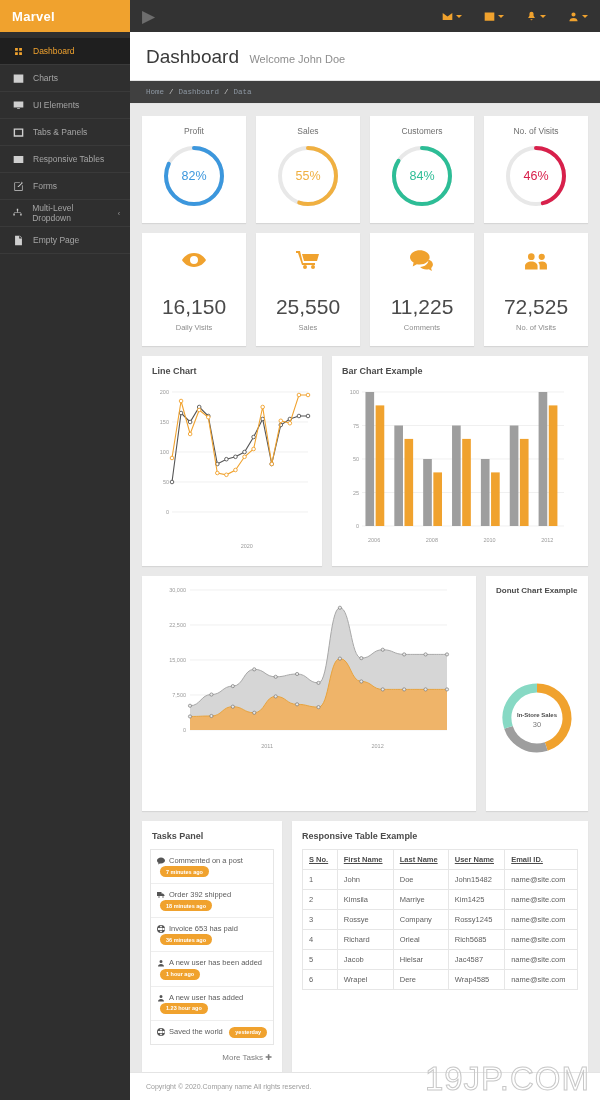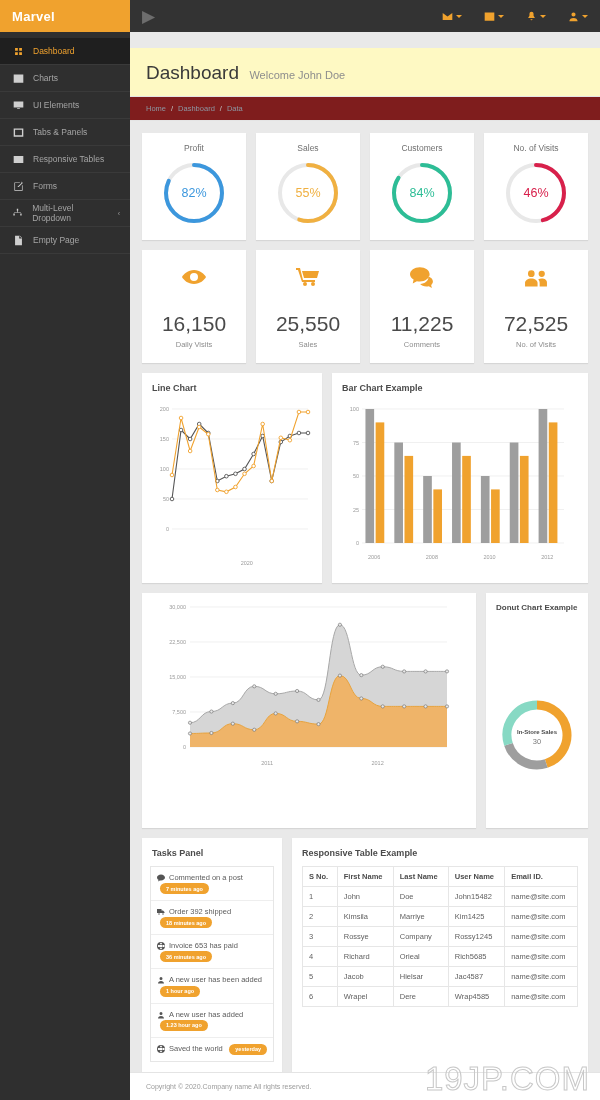--- a/index.html
+++ b/index.html
@@ -37,27 +37,27 @@
     height: 32px; background: #333; display: flex;
     align-items: center; padding: 0 12px;
   }
   .toggle { color: #6d6d6d; font-size: 17px; line-height: 1; cursor: pointer; }
   .topnav { margin-left: auto; display: flex; align-items: center; gap: 22px; }
   .topnav-item { display: flex; align-items: center; gap: 3px; cursor: pointer; }
   .topnav-item svg { width: 11px; height: 11px; fill: #f0a22e; }
   .tcaret { width: 0; height: 0; border-left: 3px solid transparent;
             border-right: 3px solid transparent; border-top: 3px solid #f0a22e; }
 
-  .page-head { background: #fef9c3; padding: 14px 16px 12px 16px; margin-top: 16px; }
+  .page-head { background: #ffffff; padding: 14px 16px 12px 16px; }
   .page-head h1 { font-size: 19px; font-weight: normal; color: #3a3a3a; display: inline; }
   .page-head .welcome { font-size: 11px; color: #8d8d8d; margin-left: 6px; }
   .crumbs {
-    background: #7f1d1d; border-top: 1px solid #e4e4e4; border-bottom: 1px solid #e4e4e4;
+    background: #404040; border-top: 1px solid #e4e4e4; border-bottom: 1px solid #e4e4e4;
     padding: 7px 16px; font-size: 7.5px; color: #9aa3ad;
-    display: flex; gap: 5px; align-items: center;
+    display: flex; gap: 5px; align-items: center; font-family: Liberation Mono, monospace;
   }
   .crumbs a { color: #8d97a2; text-decoration: none; }
   .crumbs .sep { color: #c6c6c6; }
 
   .content { padding: 12px 12px 0 12px; flex: 1; overflow: hidden; }
   .row { display: flex; gap: 10px; margin-bottom: 10px; }
   .card { background: #fff; box-shadow: 0 1px 1px rgba(0,0,0,.08); }
   .card-title { font-size: 9px; font-weight: bold; color: #4b4b4b; padding: 10px 10px 4px 10px; }
 
   
@@ -77,35 +77,35 @@
   .stat-num { font-size: 21px; color: #4a4a4a; margin-top: 22px; }
   .stat-lbl { font-size: 7.5px; color: #8d8d8d; margin-top: 4px; }
 
   
   .chart-wrap { padding: 4px 8px 8px 8px; }
   text { font-family: "Liberation Sans", sans-serif; }
   .ax { font-size: 5.5px; fill: #9b9b9b; }
   .gl { stroke: #e6e6e6; stroke-width: .6; }
 
   
-  .task-list { margin: 4px 8px 13px 8px; border: 1px solid #e6e6e6; }
+  .task-list { margin: 4px 8px 0 8px; border: 1px solid #e6e6e6; }
   .task { display: flex; flex-wrap: wrap; align-items: flex-start;
           padding: 6px 6px; border-bottom: 1px solid #eee; font-size: 7.5px; color: #5c5c5c; }
   .task:last-child { border-bottom: none; }
   .task svg { width: 8px; height: 8px; fill: #555; margin-right: 4px; flex: 0 0 auto; margin-top: 1px; }
   .task .ttxt { flex: 1 1 auto; line-height: 1.35; }
   .badge { background: #f0a22e; color: #fff; font-size: 5.5px; font-weight: bold;
            border-radius: 8px; padding: 2.5px 6px; white-space: nowrap; margin-left: 3px; }
   .more-tasks { text-align: right; padding: 8px 10px 10px 0; font-size: 8px; color: #7d7d7d; cursor: pointer; }
 
   
   table { width: 100%; border-collapse: collapse; }
   th, td { border: 1px solid #e6e6e6; padding: 5px 6px; font-size: 7.5px;
            text-align: left; color: #5f5f5f; }
-  th { font-weight: bold; color: #4b4b4b; }
+  th { font-weight: bold; color: #4b4b4b; text-decoration: underline; }
 
   .footer { background: #fff; border-top: 1px solid #e4e4e4; padding: 10px 16px;
             font-size: 7px; color: #9b9b9b; position: relative; }
   .watermark { position: absolute; right: 10px; bottom: 2px; font-size: 33px;
                color: transparent; -webkit-text-stroke: 1px #c8c8c8;
                font-family: "Liberation Sans", sans-serif; letter-spacing: 1px; pointer-events: none; }
 </style>
 </head>
 <body>
 

